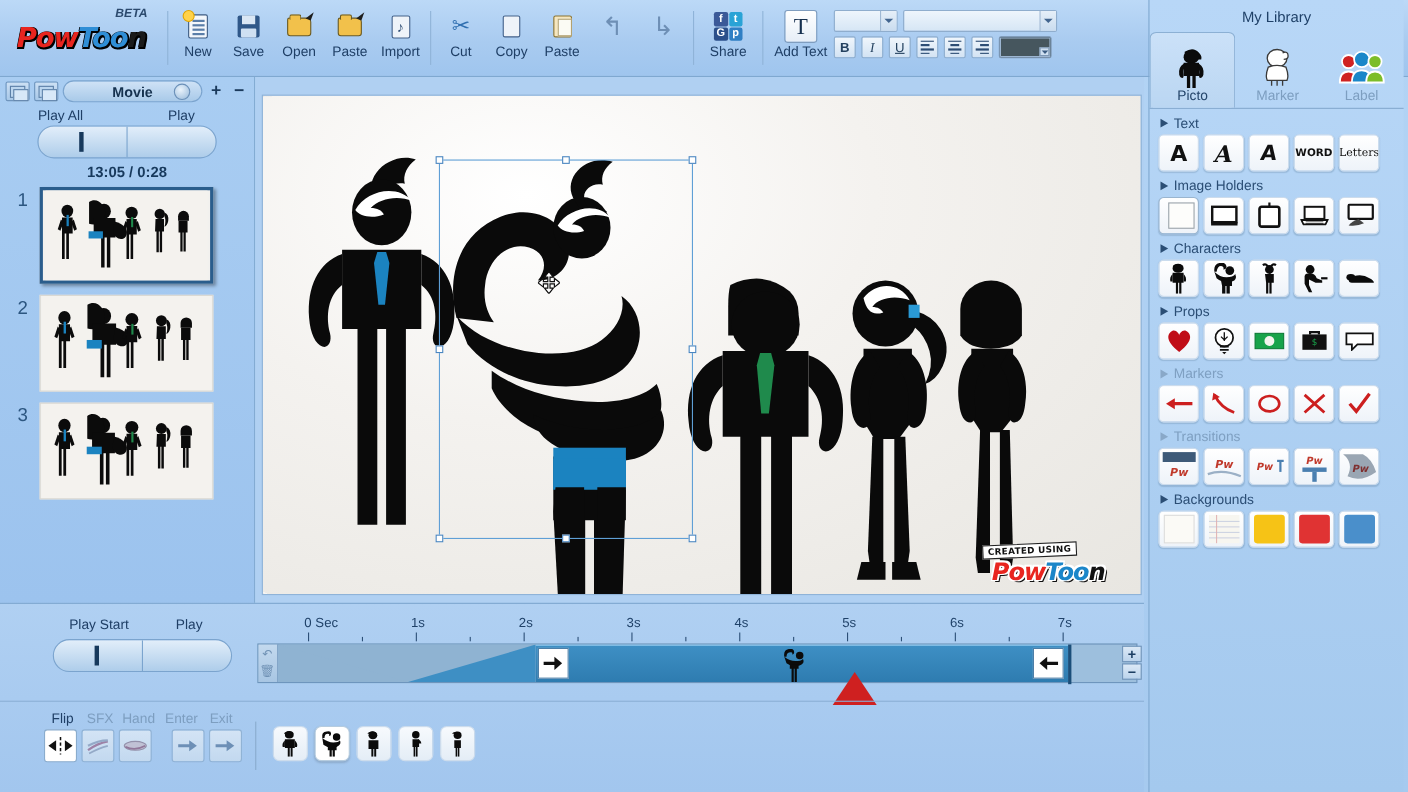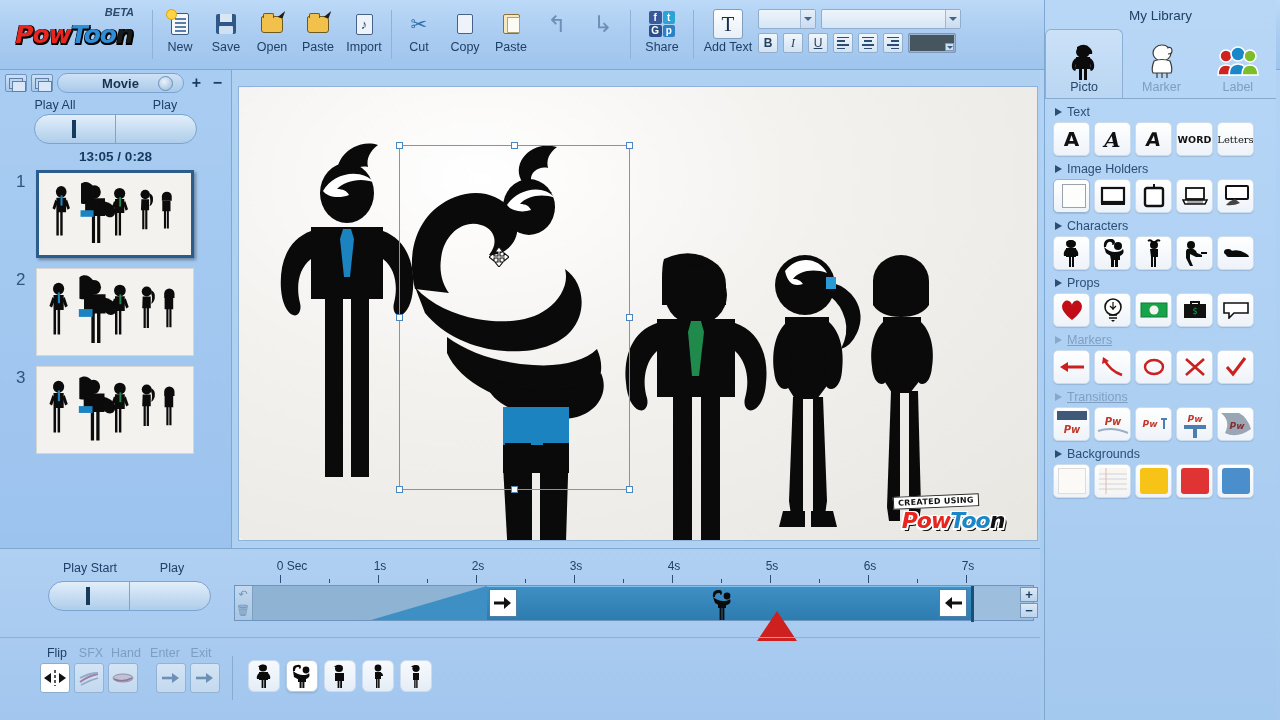--- a/index.html
+++ b/index.html
@@ -200,32 +200,32 @@
   }
   #wm .pt .r{color:#e8251f;} #wm .pt .b{color:#1b86c9;} #wm .pt .k{color:#111;}
 
   
   #library {
     position:absolute; right:4px; top:0; width:232px; height:720px;
     background: linear-gradient(180deg,#b8d7f7,#a4c9ee);
     border-left:1px solid #7fa8d0;
   }
   #lib-title { text-align:center; font-size:13.5px; color:#1f4168; padding:8px 0 6px; }
-  #lib-tabs { display:flex; height:70px; border-bottom:1px solid #86aad0;justify-content:flex-end; }
+  #lib-tabs { display:flex; height:70px; border-bottom:1px solid #86aad0; }
   .lib-tab {
     flex:1; display:flex; flex-direction:column; align-items:center; justify-content:flex-end;
     padding-bottom:4px; cursor:pointer; border-radius:6px 6px 0 0; position:relative;
   }
   .lib-tab.active { background: linear-gradient(180deg,#cbe1f8,#bad6f2); border:1px solid #8cb0d4; border-bottom:none;}
   .lib-tab .cap { font-size: 12.5px; color:#25466b; }
   .lib-tab.dim .cap { color:#7d9ec0; }
 
   .lib-section { padding: 3px 8px 0 8px; }
   .sec-head { display:flex; align-items:center; gap:5px; font-size:12.5px; color:#2b4e75; padding:3px 0 3px 2px; cursor:pointer;}
-  .sec-head.dim { color:#7fa0c2;text-decoration:underline; }
+  .sec-head.dim { color:#7fa0c2; }
   .arrow-r { width:0;height:0;border-top:4.5px solid transparent;border-bottom:4.5px solid transparent;border-left:7px solid #2b4e75; }
   .sec-head.dim .arrow-r { border-left-color:#89a8c8; }
   .tile-row { display:flex; gap:4px; }
   .tile {
     width: 37px; height: 34px; border-radius:5px;
     background: linear-gradient(180deg,#ffffff,#eef3f9);
     border:1px solid #cddcec; box-shadow:0 1px 1px rgba(40,70,100,.18);
     display:flex; align-items:center; justify-content:center; cursor:pointer; overflow:hidden;
   }
   .tile.sel { border:1px solid #9ab5cf; }

